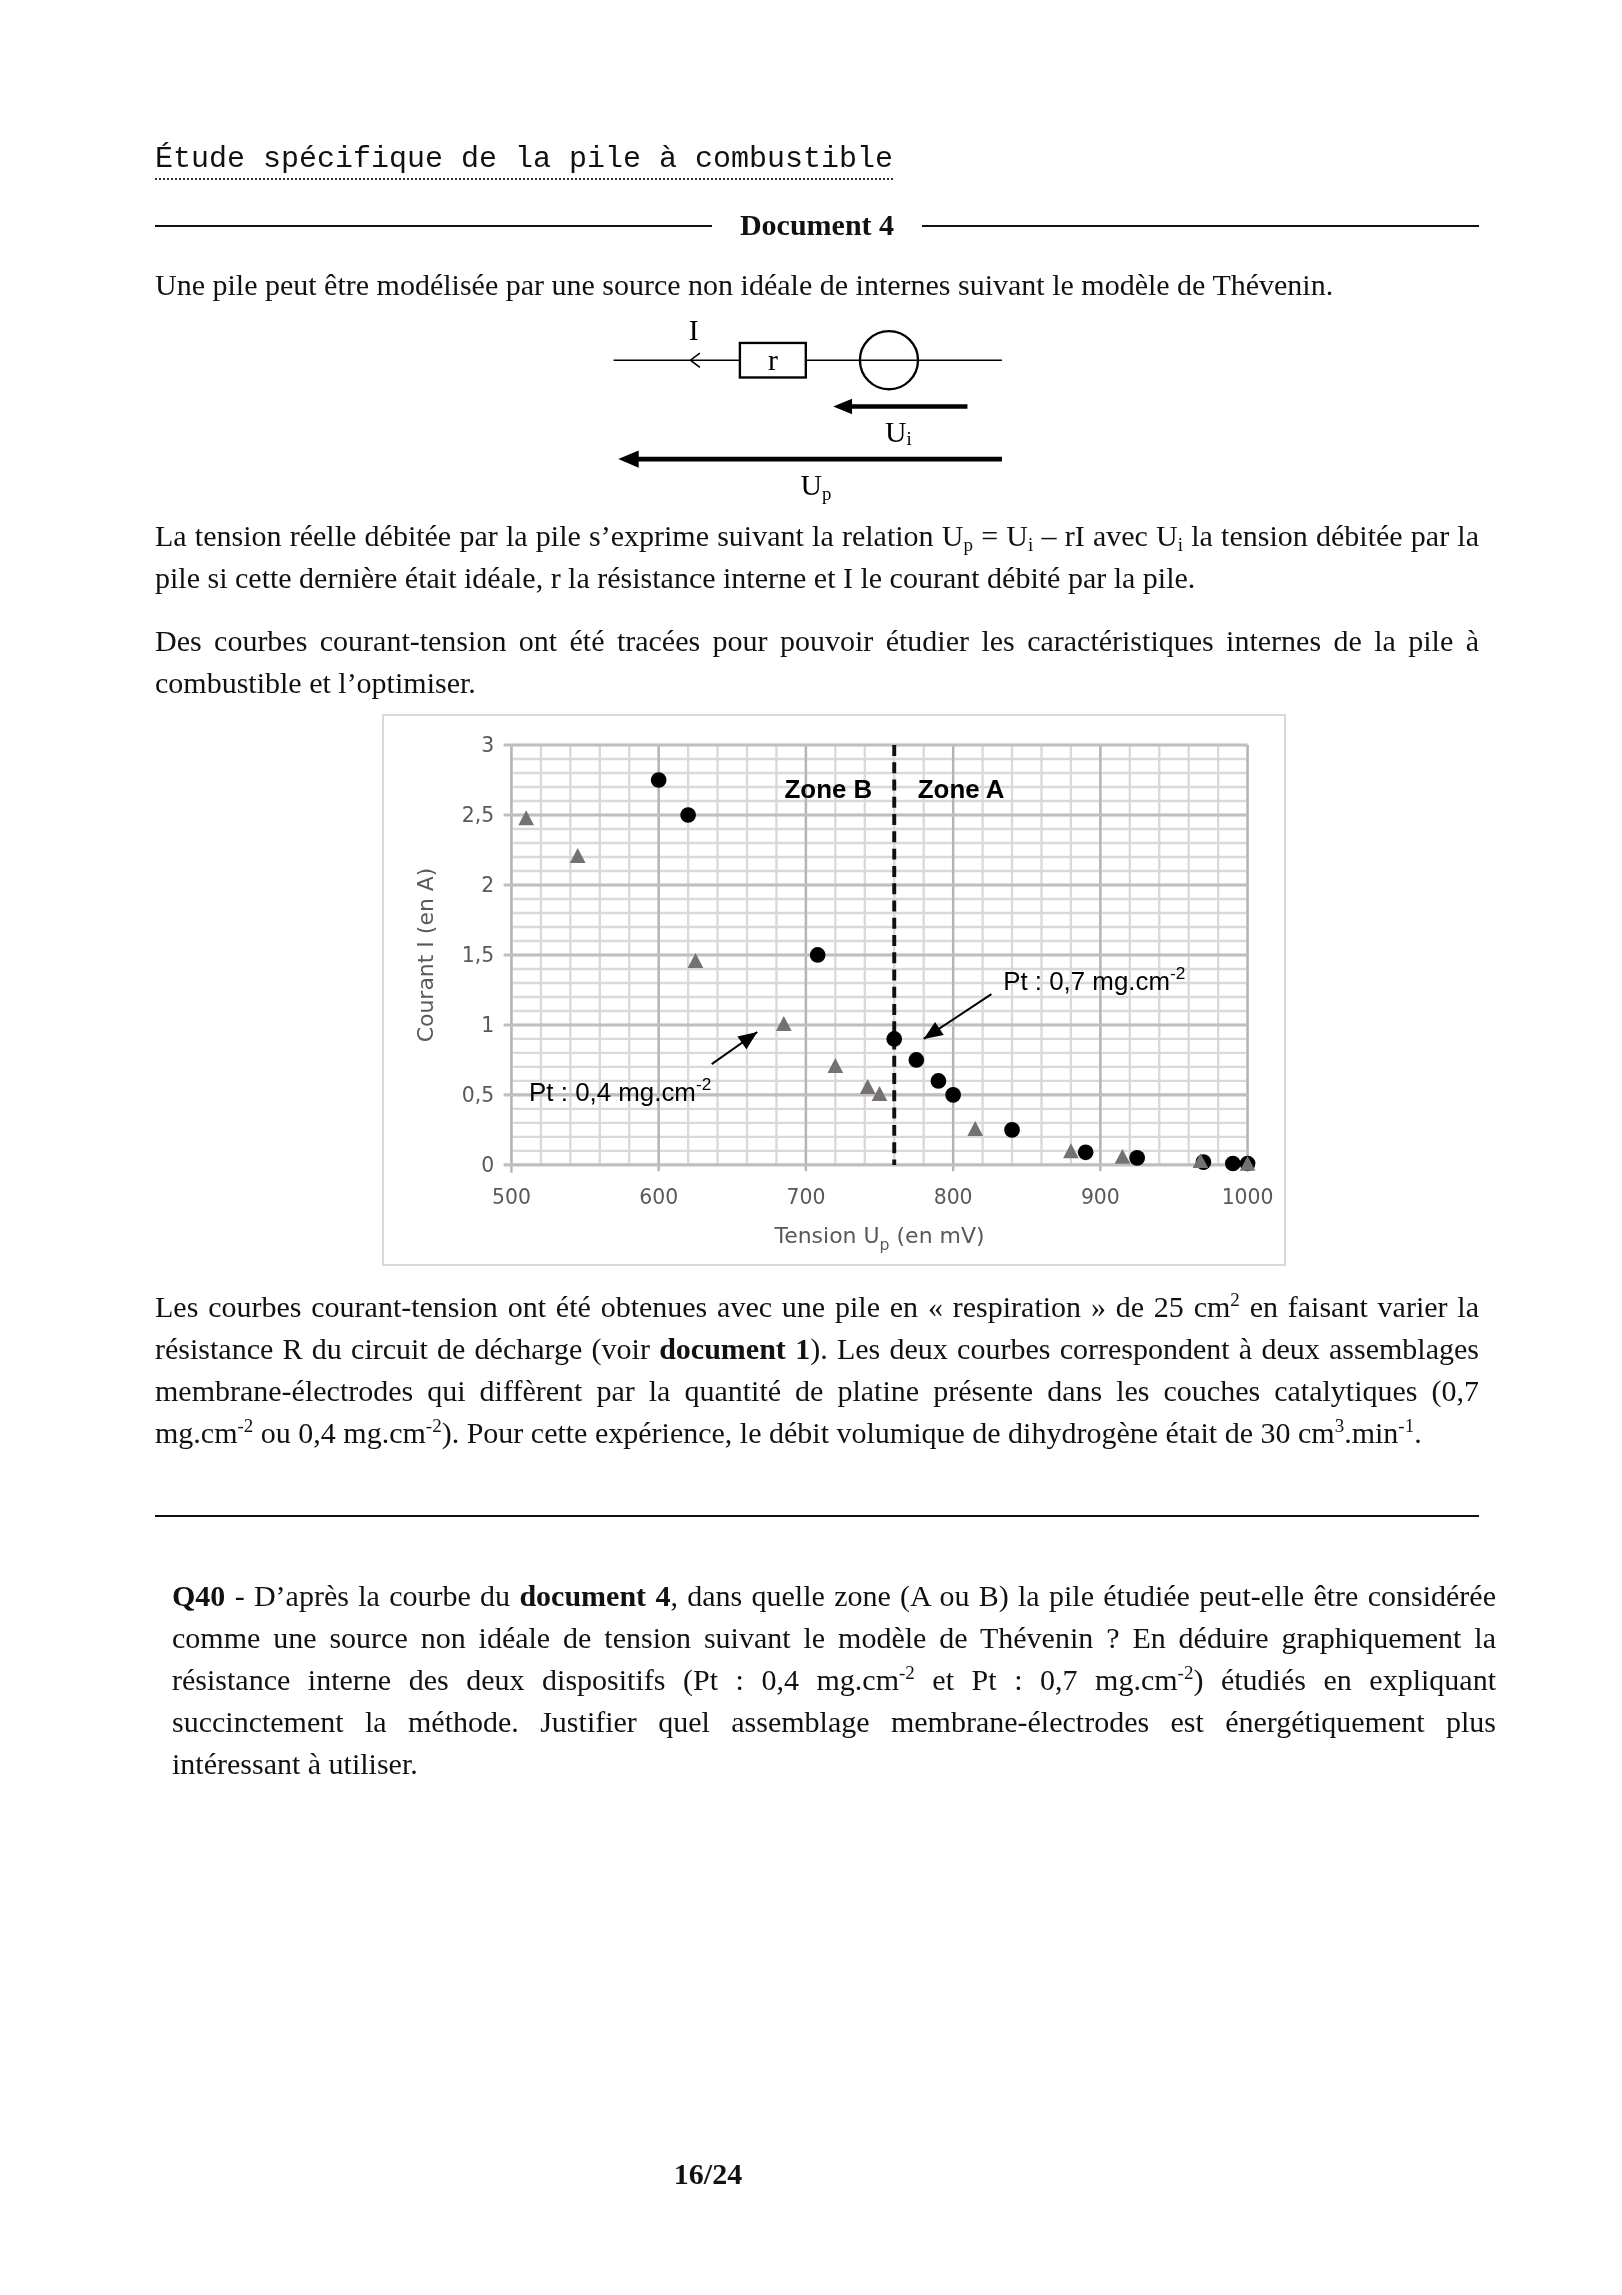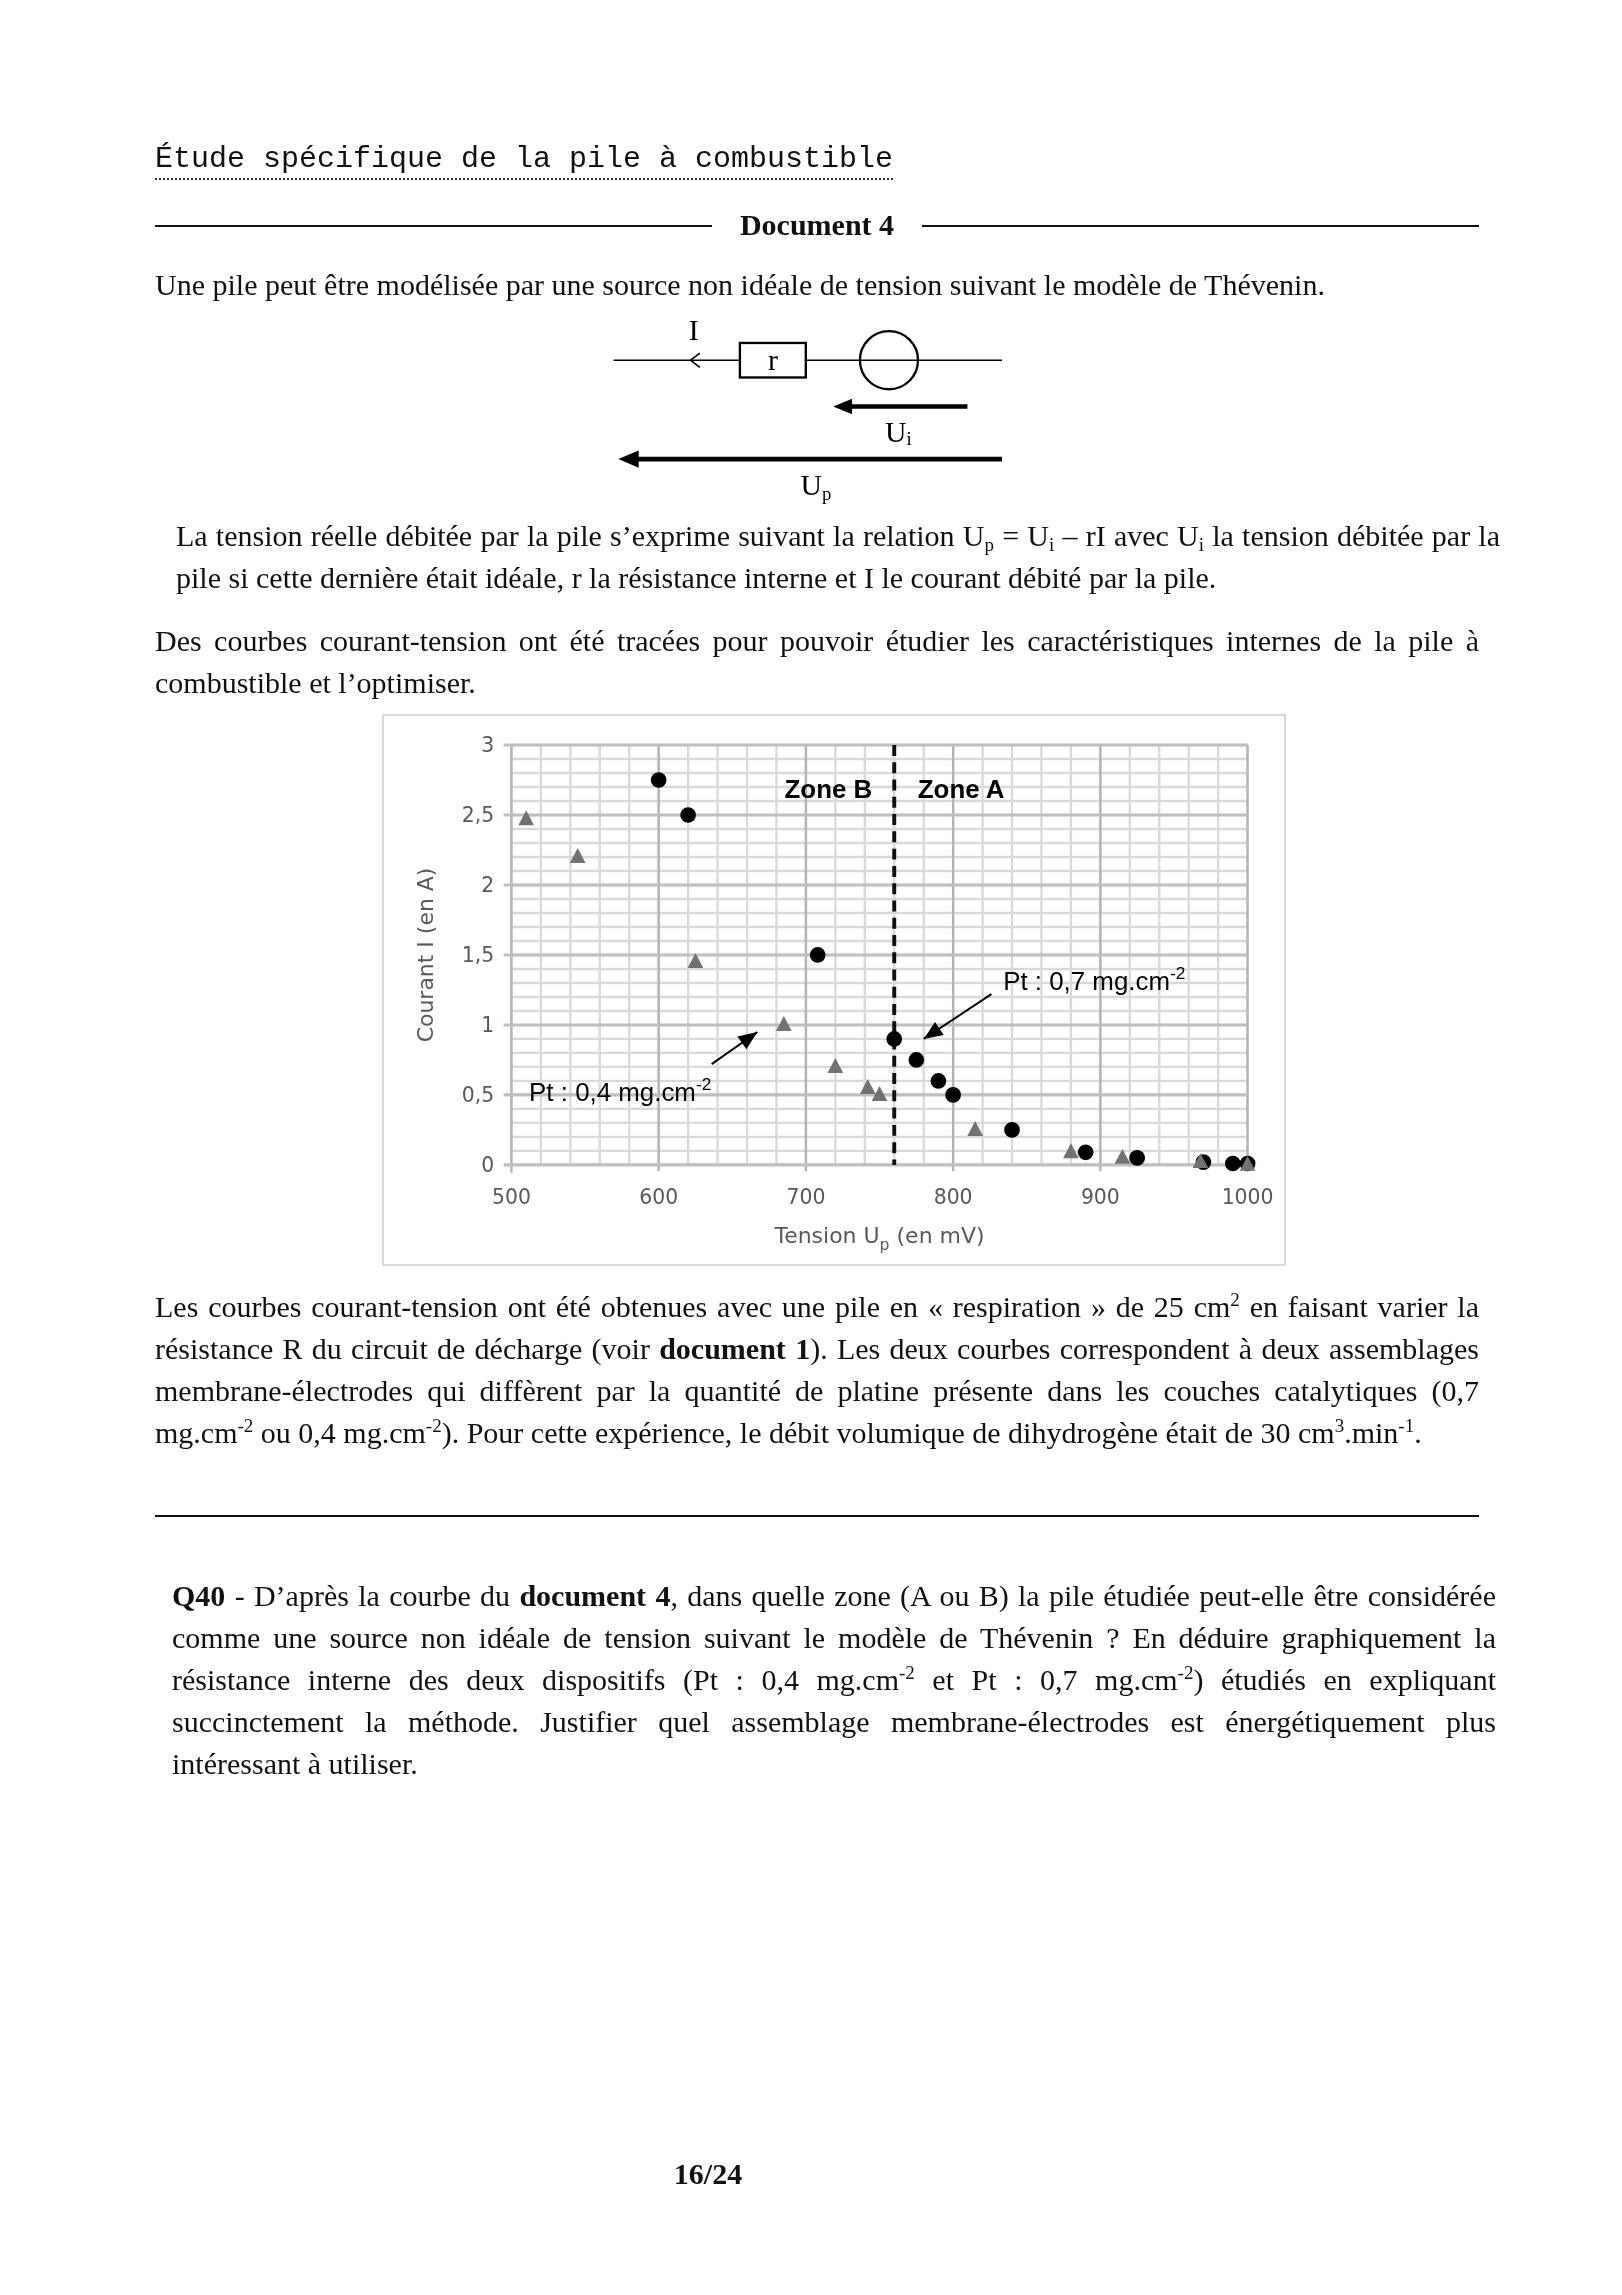--- a/index.html
+++ b/index.html
@@ -15,21 +15,21 @@
   #section-title { left: 155px; top: 140px; font-size: 30px; line-height: 38px;
                    border-bottom: 2.4px dotted #333; padding-bottom: 0px; font-family: Liberation Mono, monospace; }
   #doc-header { left: 155px; top: 203px; width: 1324px; height: 44px; }
   #doc-header .rule { position: absolute; top: 22px; height: 2.4px; background: #111; }
   #doc-header .label { position: absolute; left: 0; right: 0; top: 0; text-align: center;
                        font-weight: bold; font-size: 30px; line-height: 44px; }
   #doc-header .label span { background: #fff; padding: 0 11px; }
 
   #para1 { left: 155px; top: 264px; width: 1324px; }
   #circuit { left: 612px; top: 310px; }
-  #para2 { left: 155px; top: 515px; width: 1324px; margin-left: 21px; }
+  #para2 { left: 155px; top: 515px; width: 1324px; }
   #para3 { left: 155px; top: 620px; width: 1324px; }
 
   #chart-frame { left: 382px; top: 714px; width: 904px; height: 552px;
                  border: 2.4px solid #d9d9d9; box-sizing: border-box; background: #fff; }
   #chart-svg { position: absolute; left: 0; top: 0; }
 
   #para4 { left: 155px; top: 1286px; width: 1324px; }
   #end-rule { left: 155px; top: 1515px; width: 1324px; height: 2.4px; background: #111; }
   #question { left: 172px; top: 1575px; width: 1324px; }
   #page-number { left: 0; width: 1416px; top: 2155px; text-align: center; font-weight: bold;
@@ -43,21 +43,21 @@
 <body>
 
 <div id="section-title" class="abs">Étude spécifique de la pile à combustible</div>
 
 <div id="doc-header" class="abs">
   <div class="rule" style="left:0; width:557px;"></div>
   <div class="rule" style="right:0; width:557px;"></div>
   <div class="label"><span>Document 4</span></div>
 </div>
 
-<div id="para1" class="abs serif">Une pile peut être modélisée par une source non idéale de tension suivant le modèle de Thévenin.</div>
+<div id="para1" class="abs serif">Une pile peut être modélisée par une source non idéale de internes suivant le modèle de Thévenin.</div>
 
 <svg id="circuit" class="abs" width="408" height="204" viewBox="0 0 520 260">
   <line x1="2" y1="64" x2="497" y2="64" stroke="#000" stroke-width="2"></line>
   <polyline points="112,55 100,64 112,73" fill="none" stroke="#000" stroke-width="2"></polyline>
   <text x="104" y="38" font-family="Liberation Serif, serif" font-size="38" text-anchor="middle">I</text>
   <rect x="163" y="42" width="84" height="44" fill="#fff" stroke="#000" stroke-width="3"></rect>
   <text x="205" y="76" font-family="Liberation Serif, serif" font-size="38" text-anchor="middle">r</text>
   <circle cx="353" cy="64" r="37" fill="none" stroke="#000" stroke-width="3"></circle>
   <line x1="300" y1="123" x2="453" y2="123" stroke="#000" stroke-width="6"></line>
   <polygon points="282,123 306,113 306,133" fill="#000"></polygon>

